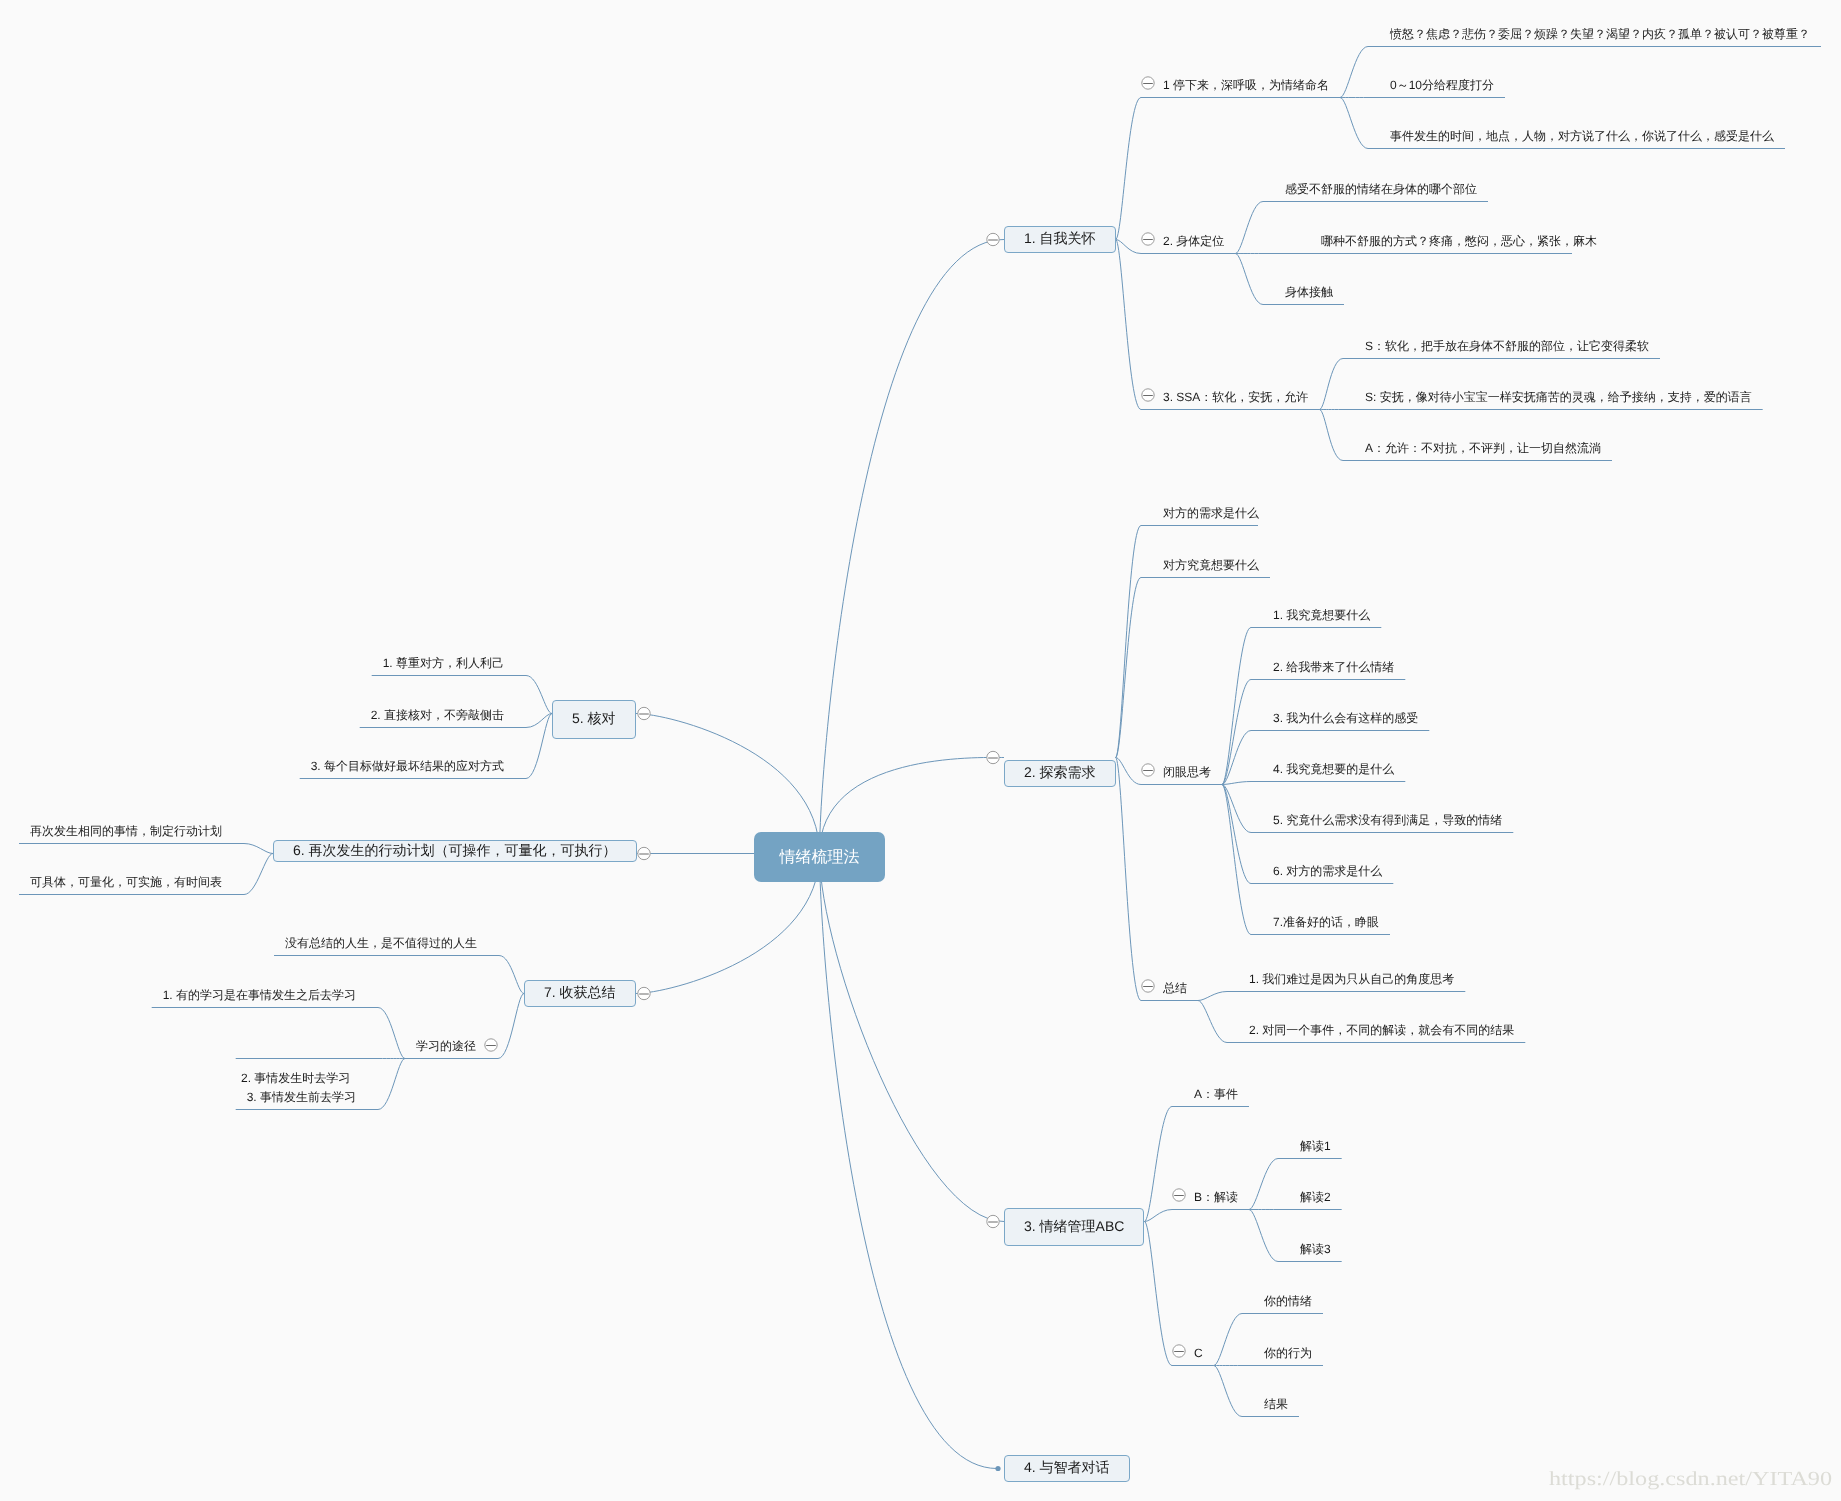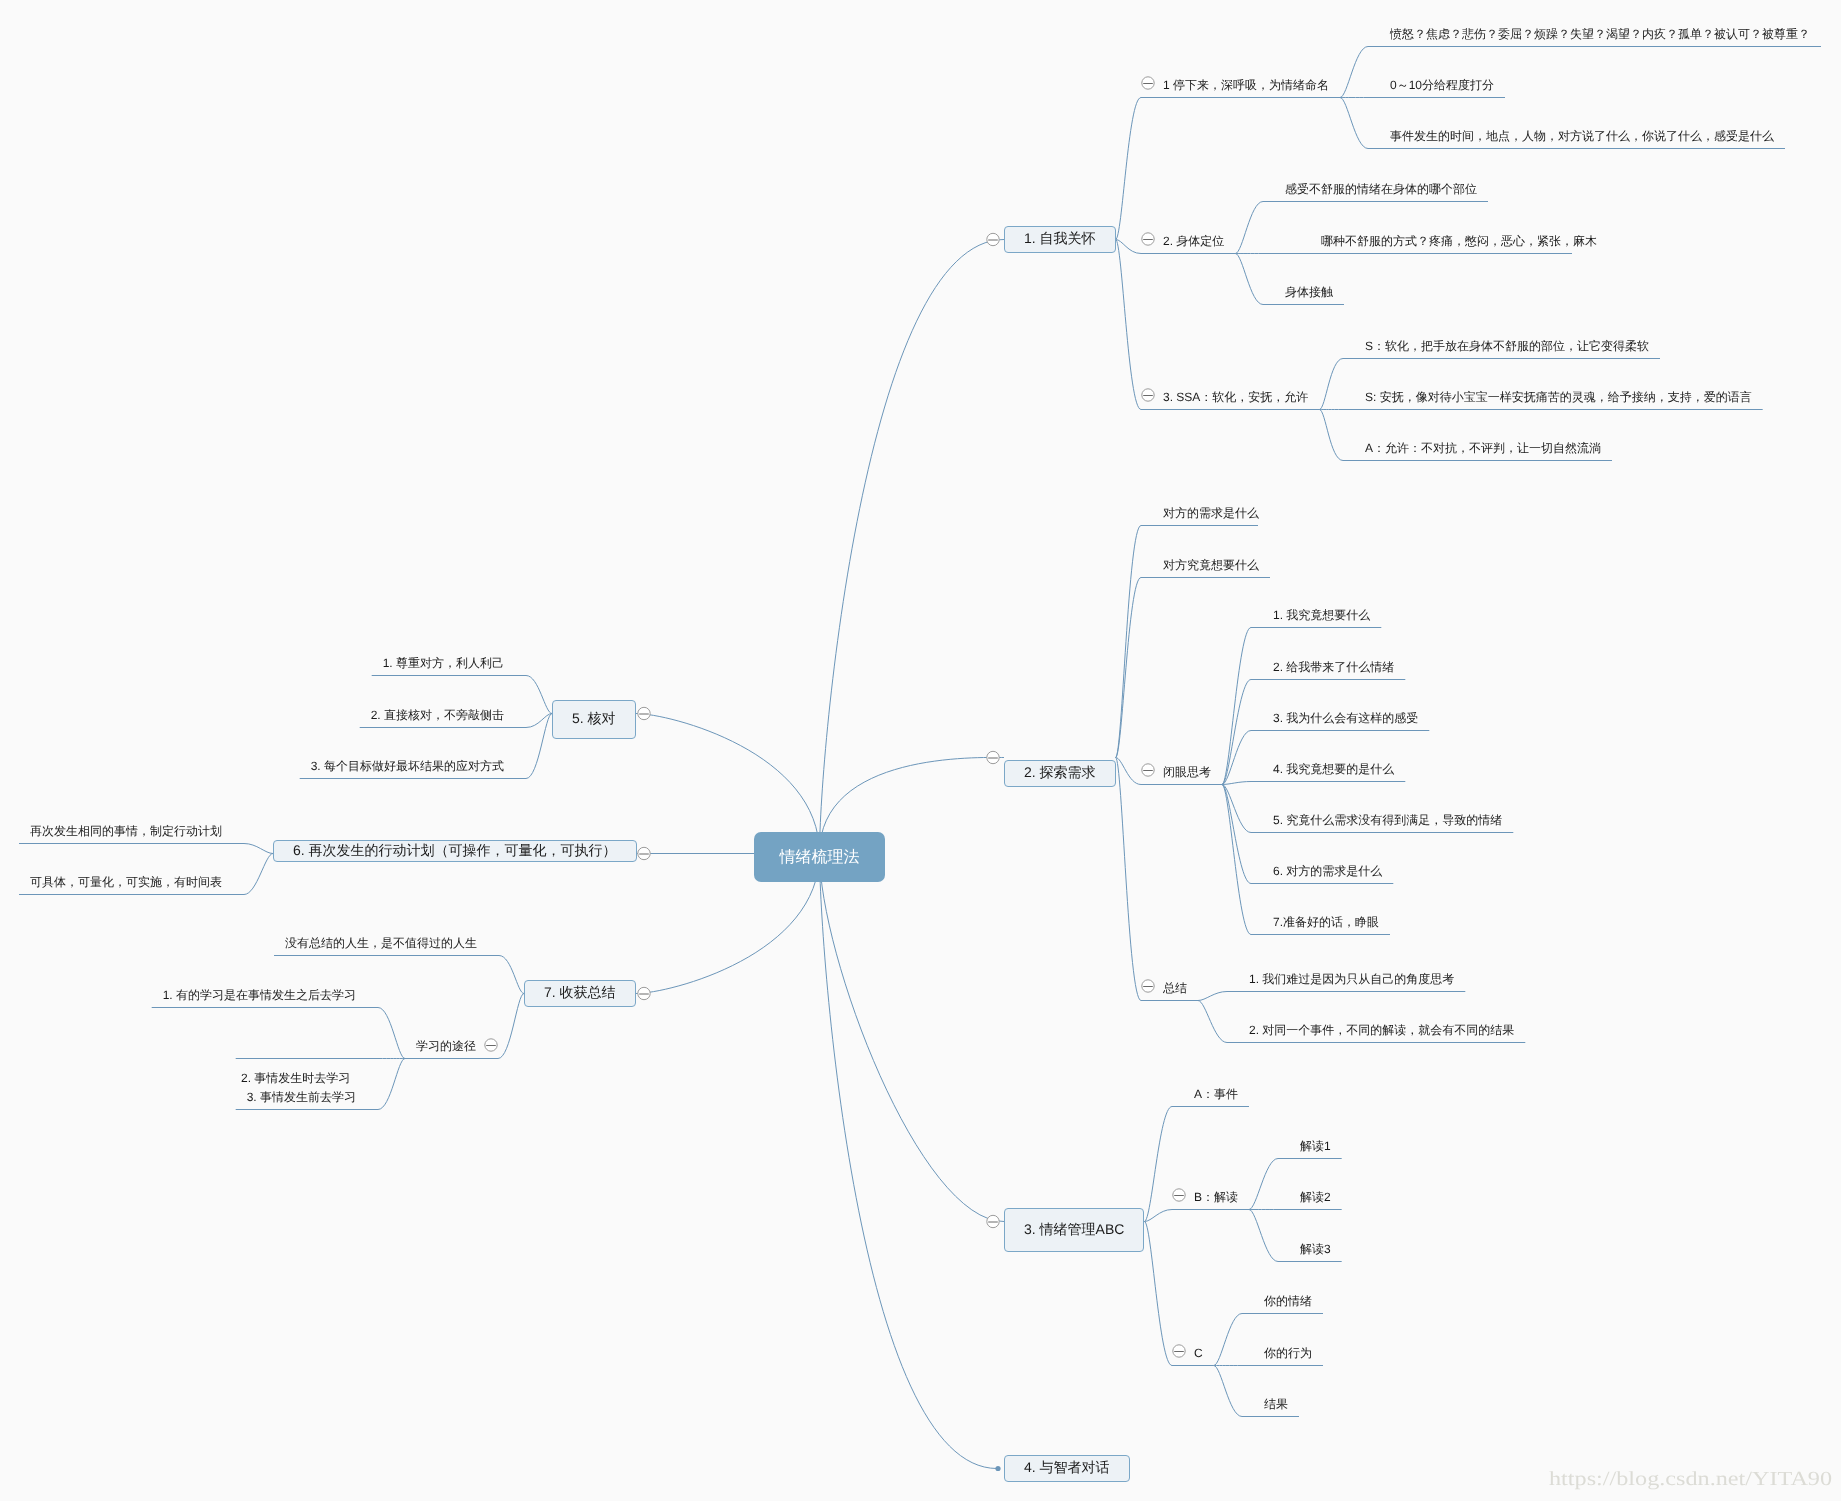--- a/index.html
+++ b/index.html
@@ -209,21 +209,21 @@
     <div class="leaf r" style="top: 609px; left: 1273px;">1. 我究竟想要什么</div>
     <div class="leaf r" style="top: 661px; left: 1273px;">2. 给我带来了什么情绪</div>
     <div class="leaf r" style="top: 712px; left: 1273px;">3. 我为什么会有这样的感受</div>
     <div class="leaf r" style="top: 763px; left: 1273px;">4. 我究竟想要的是什么</div>
     <div class="leaf r" style="top: 814px; left: 1273px;">5. 究竟什么需求没有得到满足，导致的情绪</div>
     <div class="leaf r" style="top: 865px; left: 1273px;">6. 对方的需求是什么</div>
     <div class="leaf r" style="top: 916px; left: 1273px;">7.准备好的话，睁眼</div>
     <div class="leaf r" style="top: 982px; left: 1163px;">总结</div>
     <div class="leaf r" style="top: 973px; left: 1249px;">1. 我们难过是因为只从自己的角度思考</div>
     <div class="leaf r" style="top: 1024px; left: 1249px;">2. 对同一个事件，不同的解读，就会有不同的结果</div>
-    <div class="box" style="left: 1004px; top: 1208px; height: 44px;">
+    <div class="box" style="left: 1004px; top: 1208px; height: 38px;">
       <span>3. 情绪管理ABC</span>
     </div>
     <div class="leaf r" style="top: 1088px; left: 1194px;">A：事件</div>
     <div class="leaf r" style="top: 1191px; left: 1194px;">B：解读</div>
     <div class="leaf r" style="top: 1140px; left: 1300px;">解读1</div>
     <div class="leaf r" style="top: 1191px; left: 1300px;">解读2</div>
     <div class="leaf r" style="top: 1243px; left: 1300px;">解读3</div>
     <div class="leaf r" style="top: 1347px; left: 1194px;">C</div>
     <div class="leaf r" style="top: 1295px; left: 1264px;">你的情绪</div>
     <div class="leaf r" style="top: 1347px; left: 1264px;">你的行为</div>

